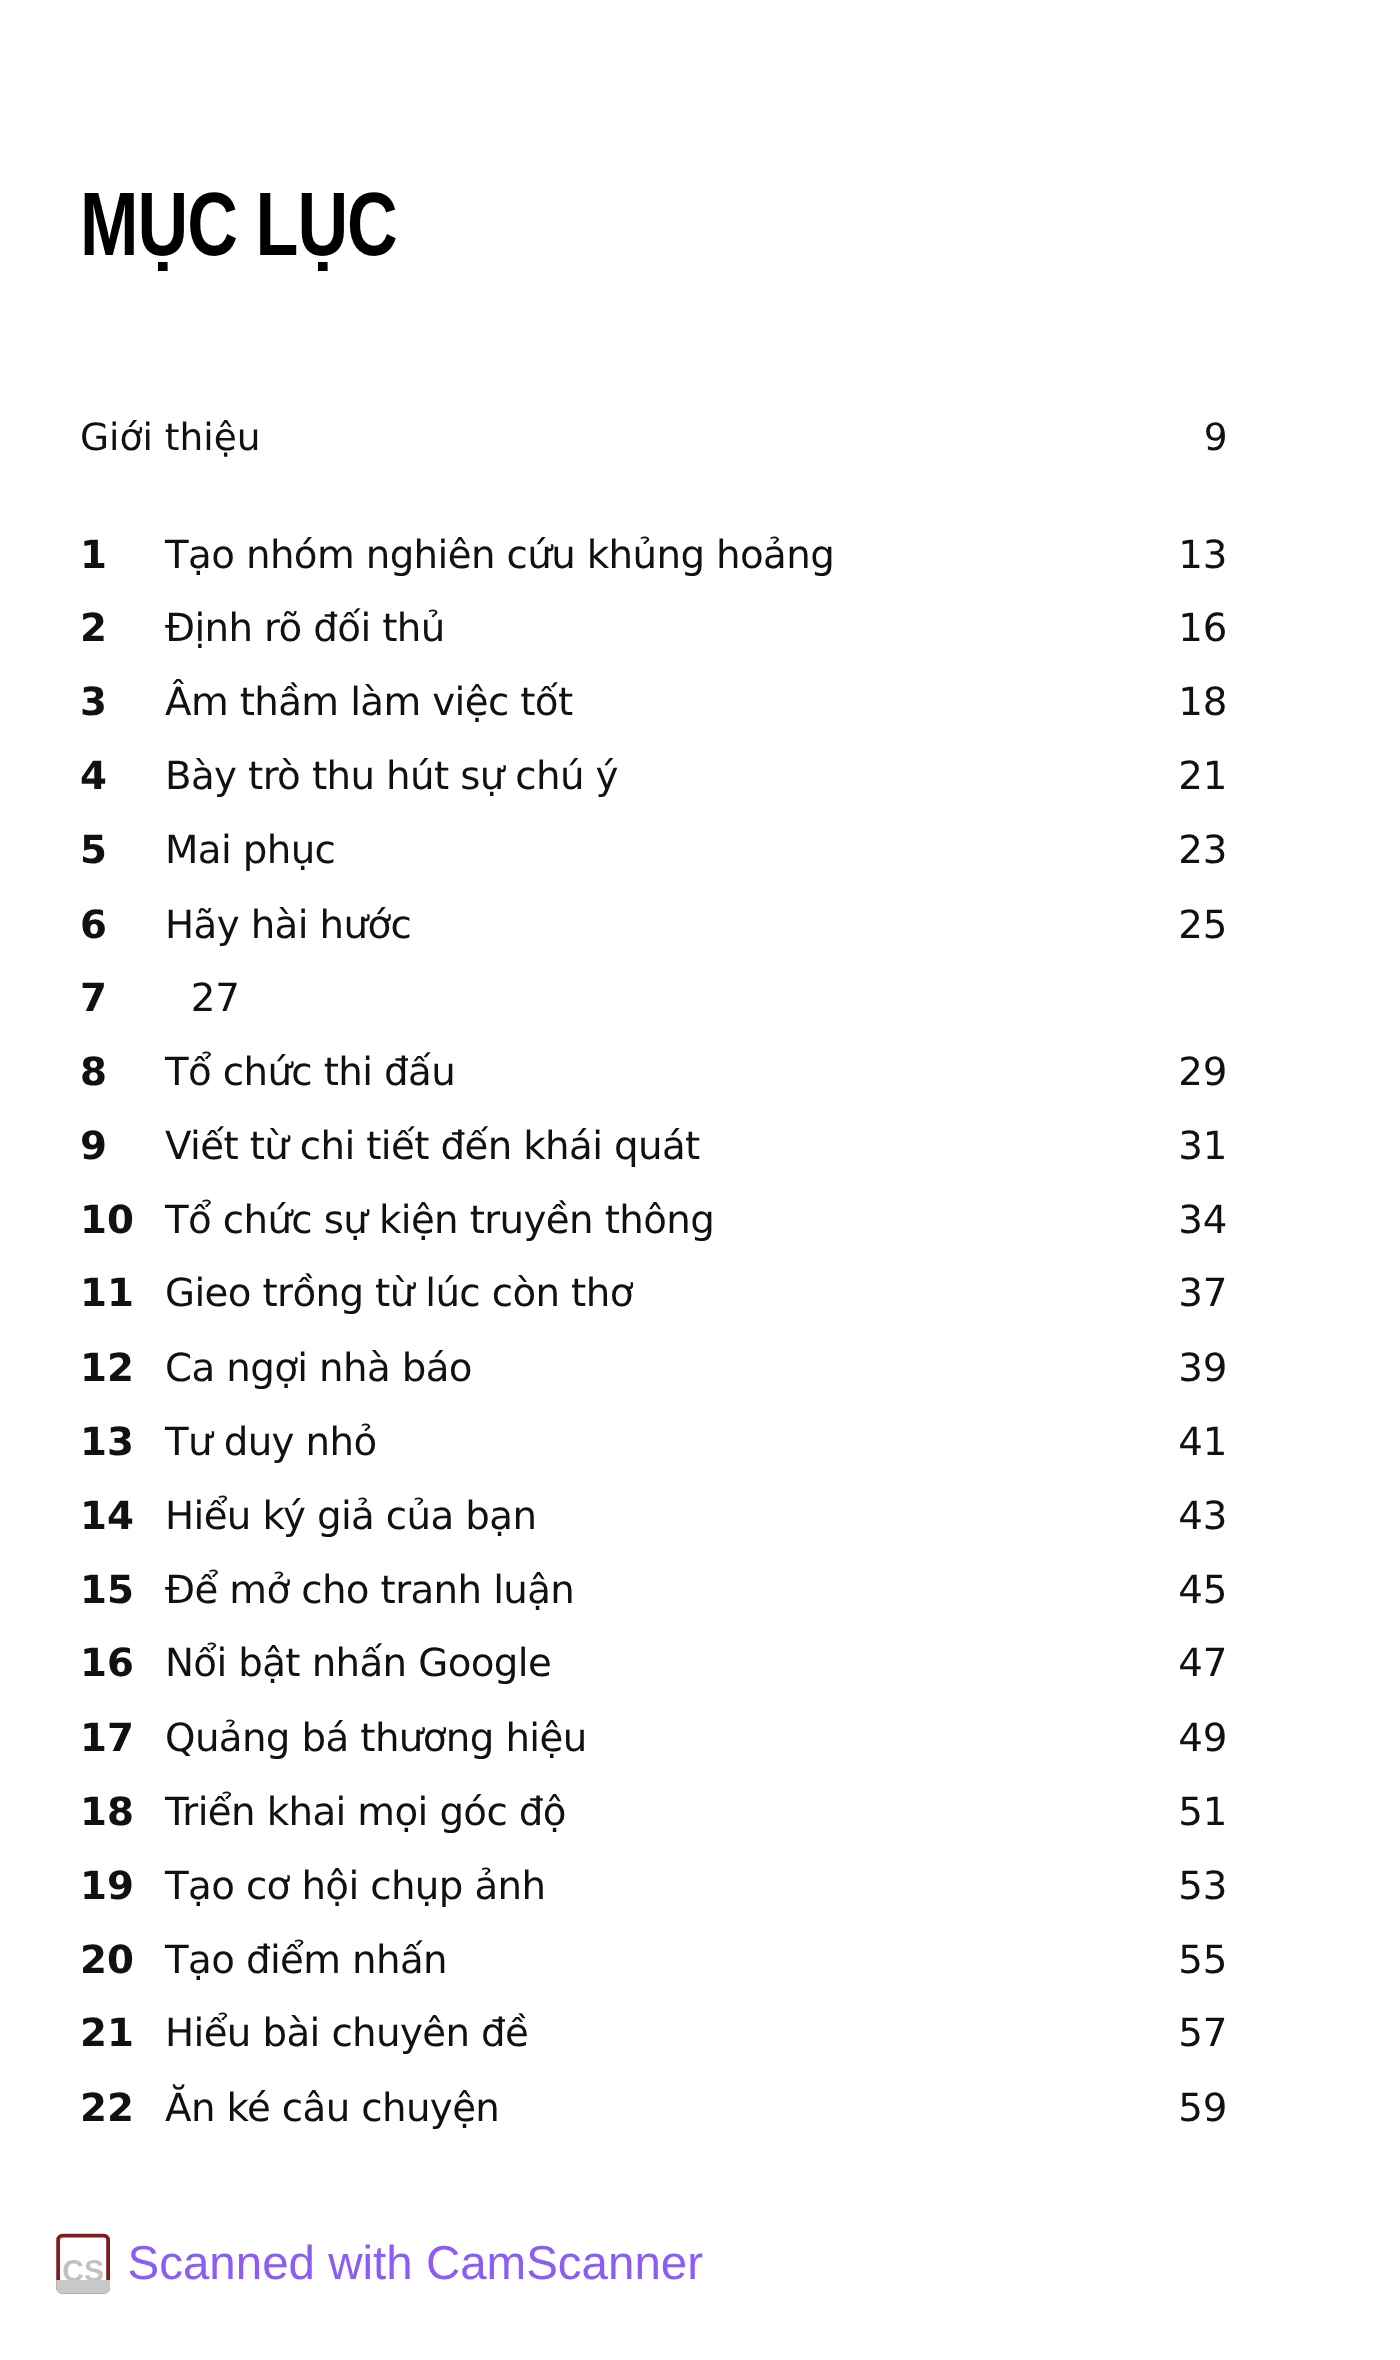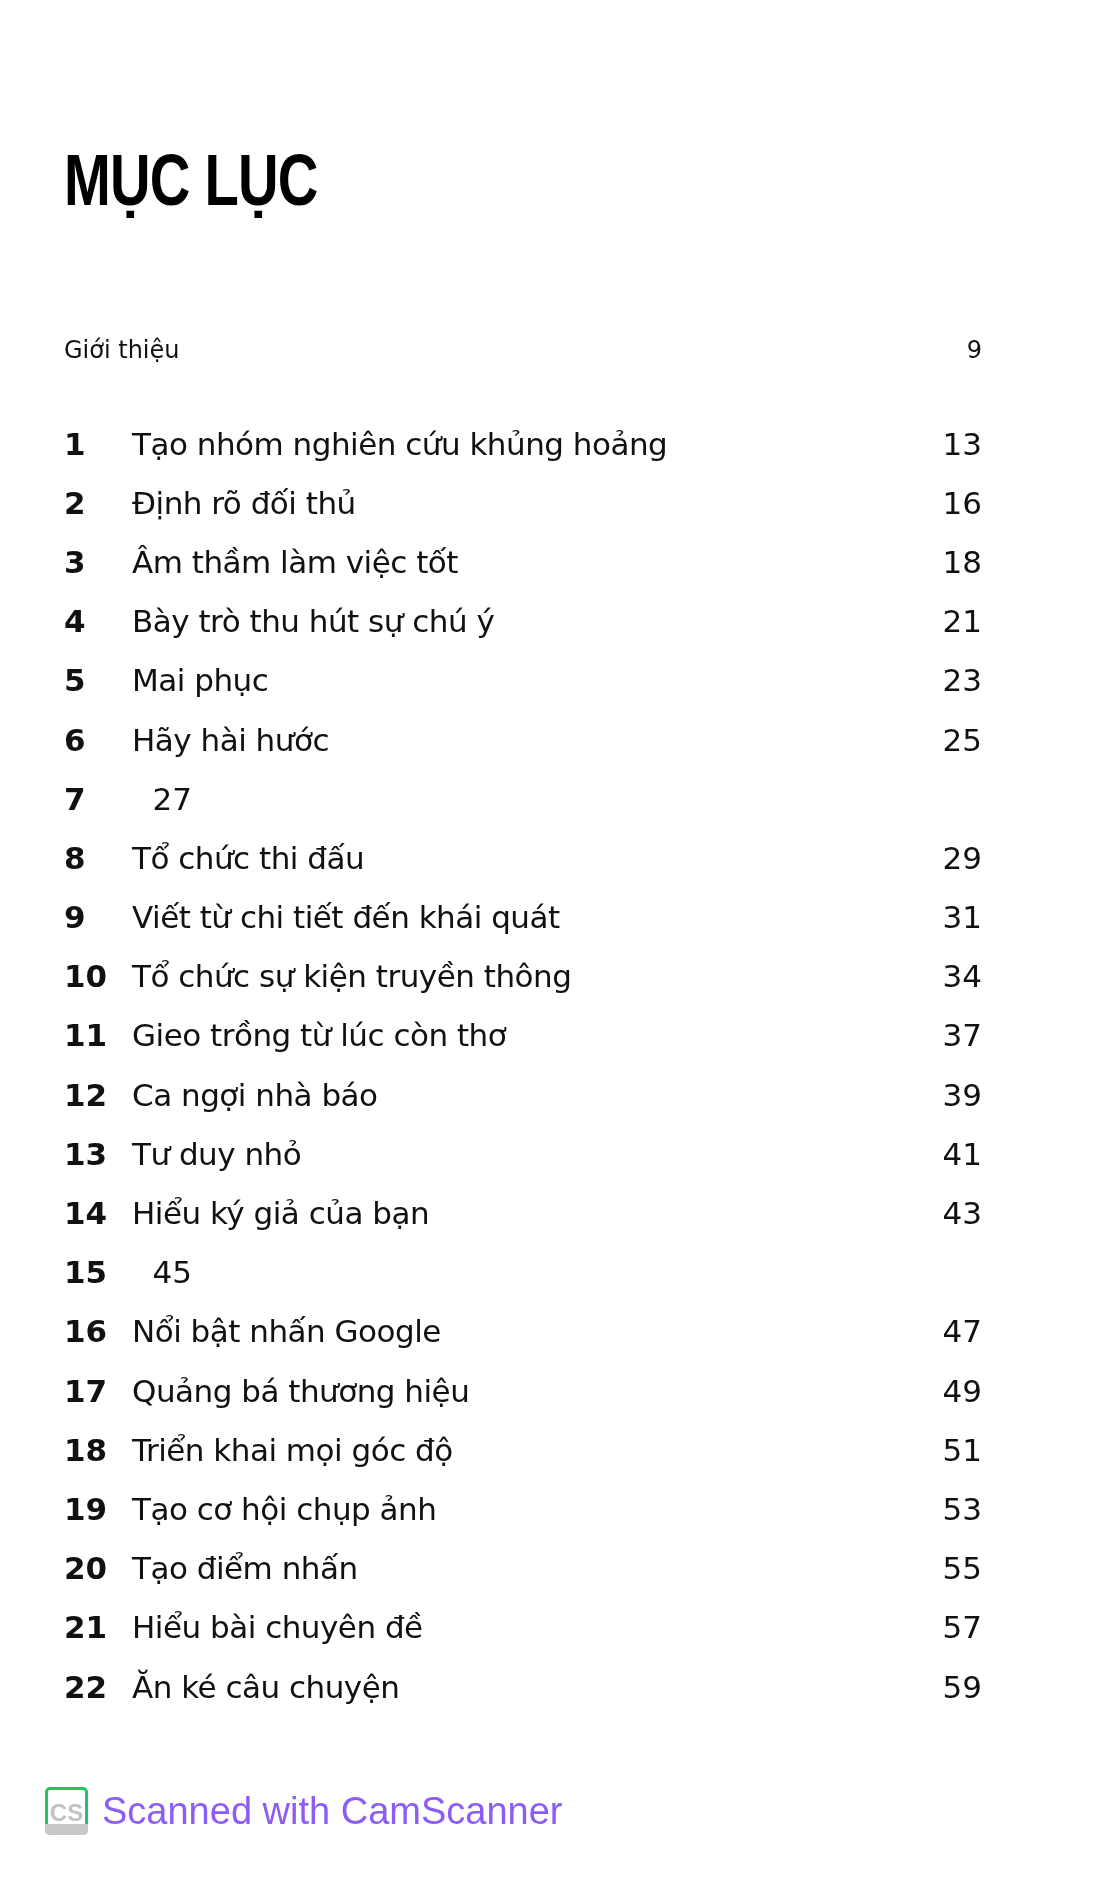--- a/index.html
+++ b/index.html
@@ -6,30 +6,30 @@
   body { width: 1120px; height: 1888px; position: relative; overflow: hidden;
          font-family: "DejaVu Sans", sans-serif; color: #111; }
   .title {
     position: absolute; left: 64px; top: 140px;
     font-family: "Liberation Sans", sans-serif; font-weight: 700;
     font-size: 72px; line-height: 80px; letter-spacing: -1px;
     transform: scaleX(0.78); transform-origin: left top; color: #000;
   }
   .intro { position: absolute; left: 64px; top: 328px; width: 918px; height: 44px;
            display: flex; justify-content: space-between; align-items: center;
-           font-size: 24px; }
+           font-size: 30px; }
   .toc { position: absolute; left: 64px; top: 414px; width: 918px; }
   .row { display: flex; align-items: center; height: 59.2px; font-size: 31px; }
   .num { width: 68px; font-weight: 700; }
   .label { flex: 1; letter-spacing: -0.5px; }
   .page { width: 60px; text-align: right; }
   .footer { position: absolute; left: 45px; top: 1787px; display: flex; align-items: center; }
-  .cs-logo { width: 43px; height: 48px; border: 3px solid #22c55e; border-radius: 5px;
+  .cs-logo { width: 43px; height: 48px; border: 3px solid #7f1d1d; border-radius: 5px;
              box-sizing: border-box; position: relative; display: flex;
-             align-items: center; justify-content: center; }
+             align-items: flex-end; justify-content: center; }
   .cs-logo span { font-family: "Liberation Sans", sans-serif; font-weight: 700;
                   font-size: 24px; color: #c2c2c2; margin-top: 4px; }
   .cs-logo::after { content: ""; position: absolute; left: -3px; right: -3px; bottom: -3px;
                     height: 11px; background: #c8c8c8; border-radius: 0 0 5px 5px; }
   .cs-text { margin-left: 14px; font-family: "Liberation Sans", sans-serif;
              font-size: 38px; color: #8b5cf6; }
 </style>
 </head>
 <body>
 
@@ -105,20 +105,21 @@
       <span class="label">Tư duy nhỏ</span>
       <span class="page">41</span>
     </div>
     <div class="row">
       <span class="num">14</span>
       <span class="label">Hiểu ký giả của bạn</span>
       <span class="page">43</span>
     </div>
     <div class="row">
       <span class="num">15</span>
+      <span class="label">Để mở cho tranh luận</span>
       <span class="page">45</span>
     </div>
     <div class="row">
       <span class="num">16</span>
       <span class="label">Nổi bật nhấn Google</span>
       <span class="page">47</span>
     </div>
     <div class="row">
       <span class="num">17</span>
       <span class="label">Quảng bá thương hiệu</span>

